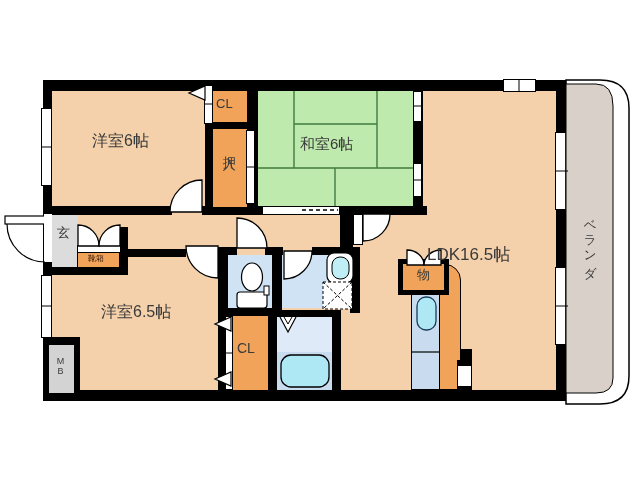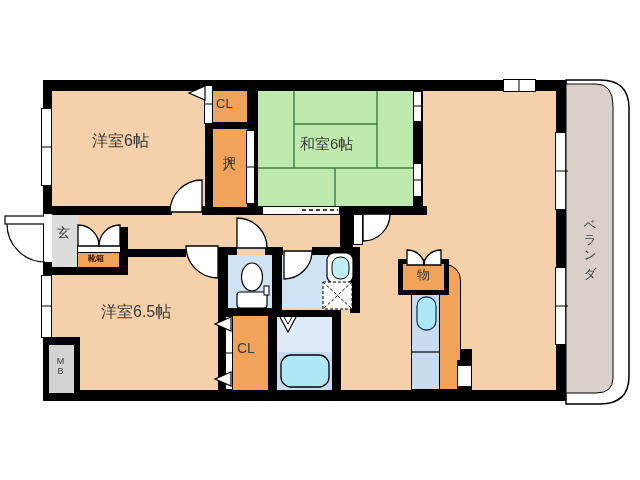--- a/index.html
+++ b/index.html
@@ -161,24 +161,25 @@
 
     <g fill="#fff" stroke="#000" stroke-width="1.2">
       <polygon points="205,86 205,100 189,93"></polygon>
       <polygon points="231,317 231,331 215,324"></polygon>
       <polygon points="231,372 231,386 215,379"></polygon>
     </g>
   </svg>
 
   <div class="label" style="left:92px;top:133px;font-size:16px;">洋室6帖</div>
   <div class="label" style="left:300px;top:136px;font-size:15px;">和室6帖</div>
+  <div class="label" style="left:427px;top:246px;font-size:17px;">LDK16.5帖</div>
   <div class="label" style="left:101px;top:304px;font-size:16px;">洋室6.5帖</div>
   <div class="label vert" style="left:583px;top:211px;font-size:12.5px;height:62px;">ベランダ</div>
   <div class="label" style="left:57px;top:226px;font-size:13px;">玄</div>
 
   <div class="label" style="left:216px;top:97px;font-size:13px;">CL</div>
   <div class="label vert" style="left:222px;top:146px;font-size:13px;height:50px;">押入</div>
   <div class="label" style="left:237px;top:341px;font-size:14px;">CL</div>
   <div class="label" style="left:417px;top:268px;font-size:13px;">物</div>
-  <div class="label" style="left:88px;top:255px;font-size:8px;font-weight:bold;color:#3a1a0a;">靴箱</div>
+  <div class="label" style="left:88px;top:255px;font-size:8px;font-weight:normal;color:#3a1a0a;">靴箱</div>
   <div class="label vert" style="left:55px;top:356px;font-size:9px;height:32px;letter-spacing:0;">MB</div>
 
 </div>
 
 </body></html>

